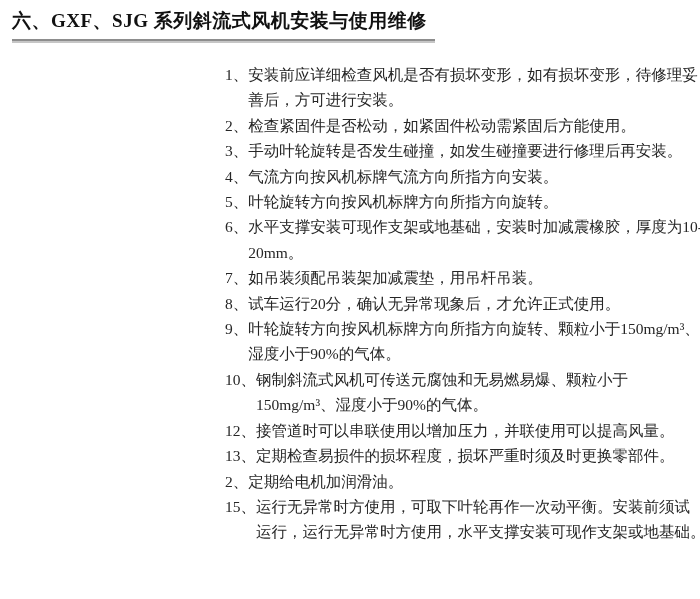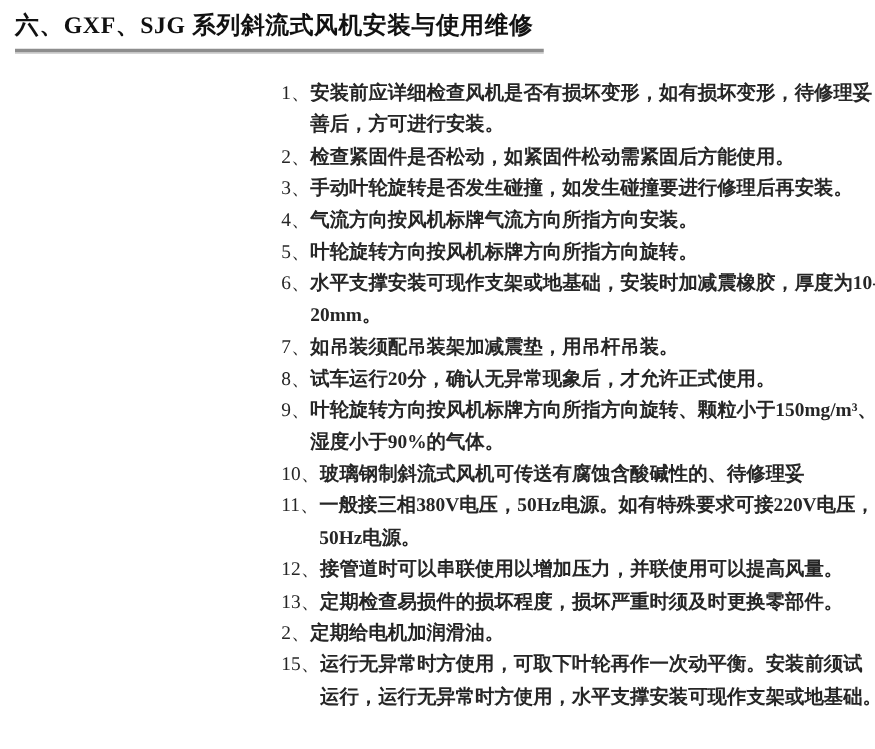--- a/index.html
+++ b/index.html
@@ -54,21 +54,20 @@
   .num {
     flex: 0 0 auto;
     white-space: nowrap;
   }
   .lines {
     flex: 1 1 auto;
     min-width: 0;
   }
   .line {
     white-space: nowrap;
-    font-weight: bold;
   }
 </style>
 </head>
 <body>
 
 <div class="page">
   <h1 class="title">六、GXF、SJG 系列斜流式风机安装与使用维修</h1>
   <div class="rule"></div>
   <ol class="list">
       <li class="item">
@@ -124,28 +123,22 @@
       <li class="item">
         <div class="num">9、</div>
         <div class="lines">
           <div class="line">叶轮旋转方向按风机标牌方向所指方向旋转、颗粒小于150mg/m³、</div>
           <div class="line">湿度小于90%的气体。</div>
         </div>
       </li>
       <li class="item">
         <div class="num">10、</div>
         <div class="lines">
-          <div class="line">玻璃钢制斜流式风机可传送有腐蚀含酸碱性的、待修理妥</div>
-        </div>
-      </li>
-      <li class="item">
-        <div class="num">11、</div>
-        <div class="lines">
-          <div class="line">一般接三相380V电压，50Hz电源。如有特殊要求可接220V电压，</div>
-          <div class="line">50Hz电源。</div>
+          <div class="line">钢制斜流式风机可传送元腐蚀和无易燃易爆、颗粒小于</div>
+          <div class="line">150mg/m³、湿度小于90%的气体。</div>
         </div>
       </li>
       <li class="item">
         <div class="num">12、</div>
         <div class="lines">
           <div class="line">接管道时可以串联使用以增加压力，并联使用可以提高风量。</div>
         </div>
       </li>
       <li class="item">
         <div class="num">13、</div>

